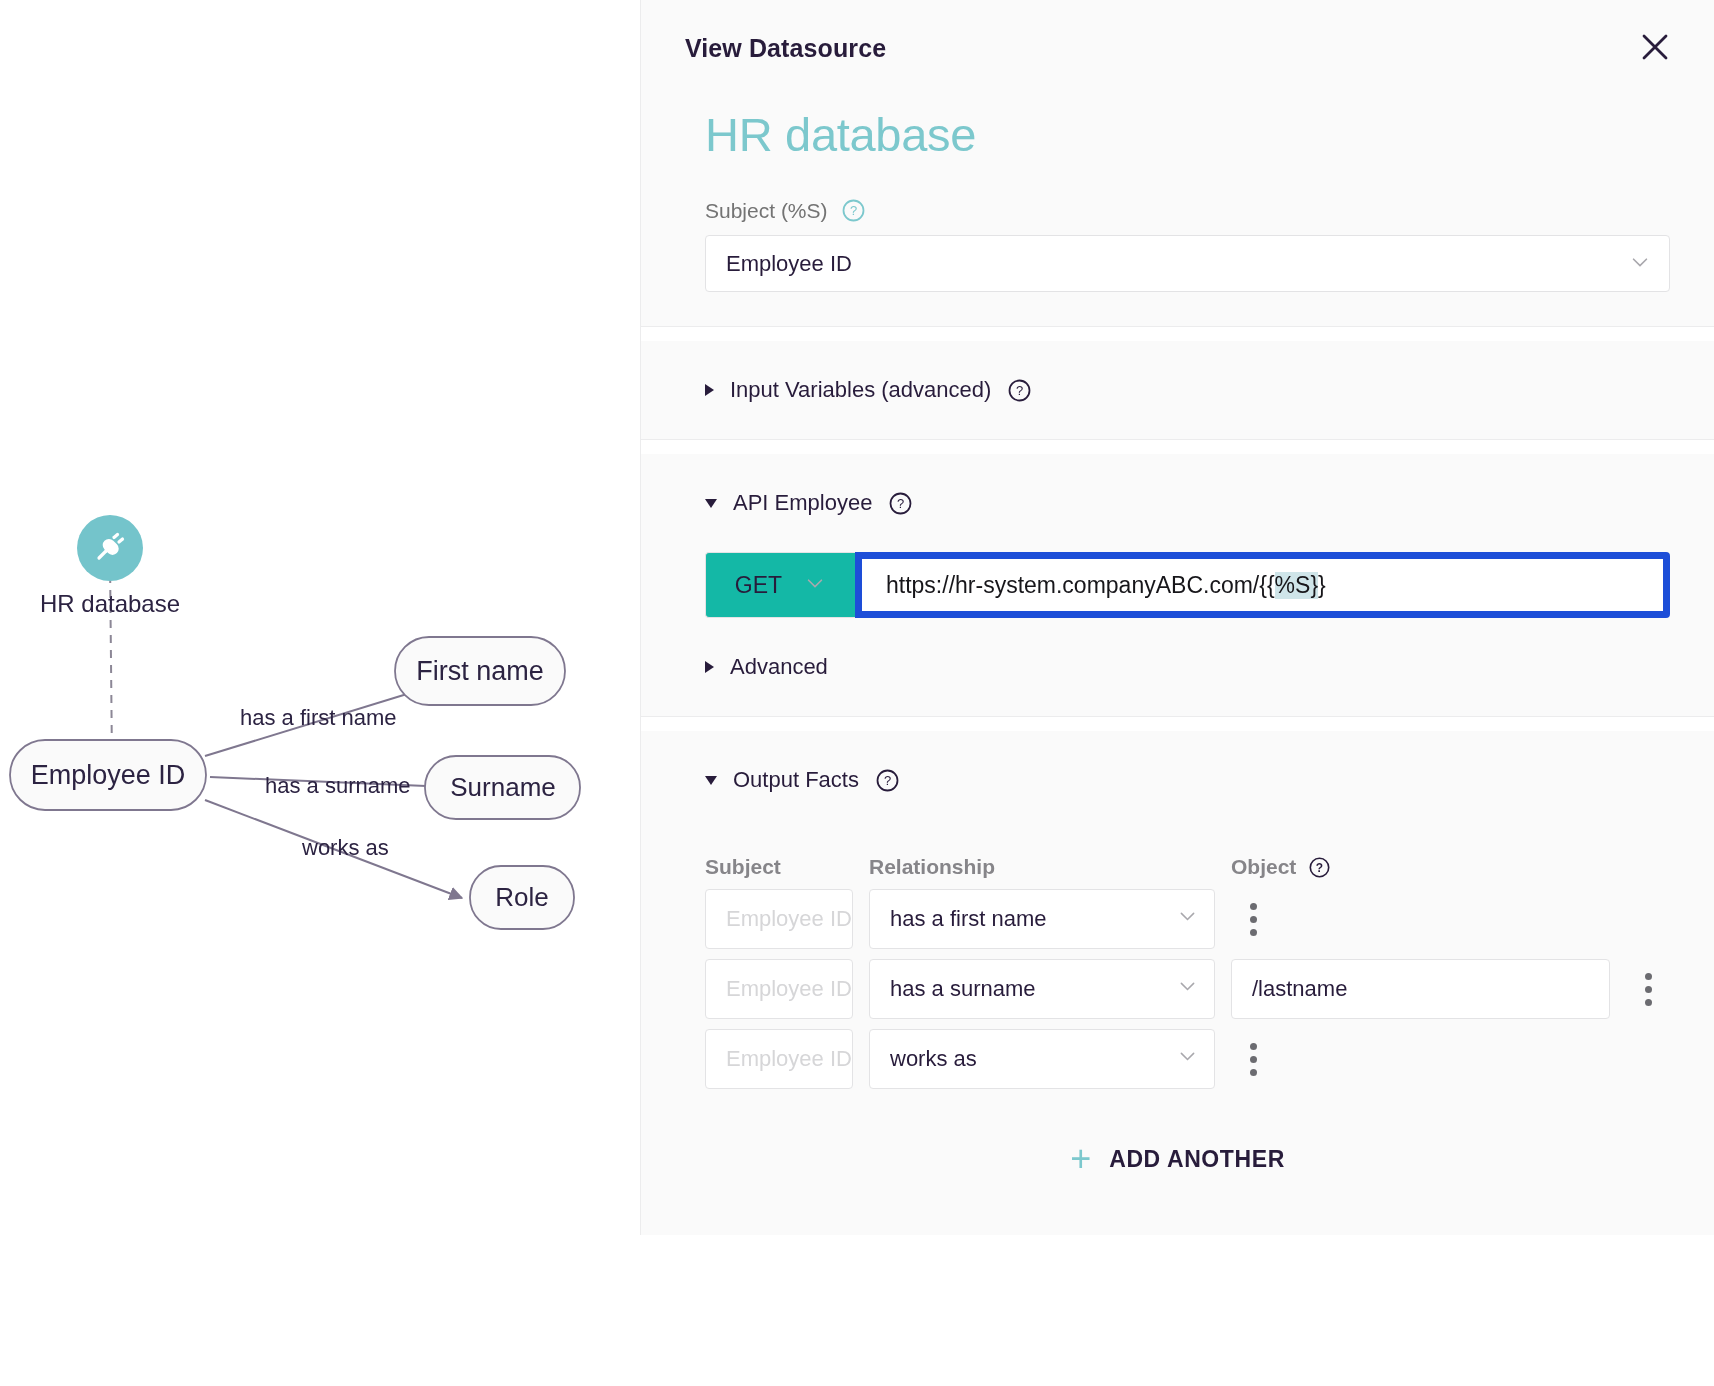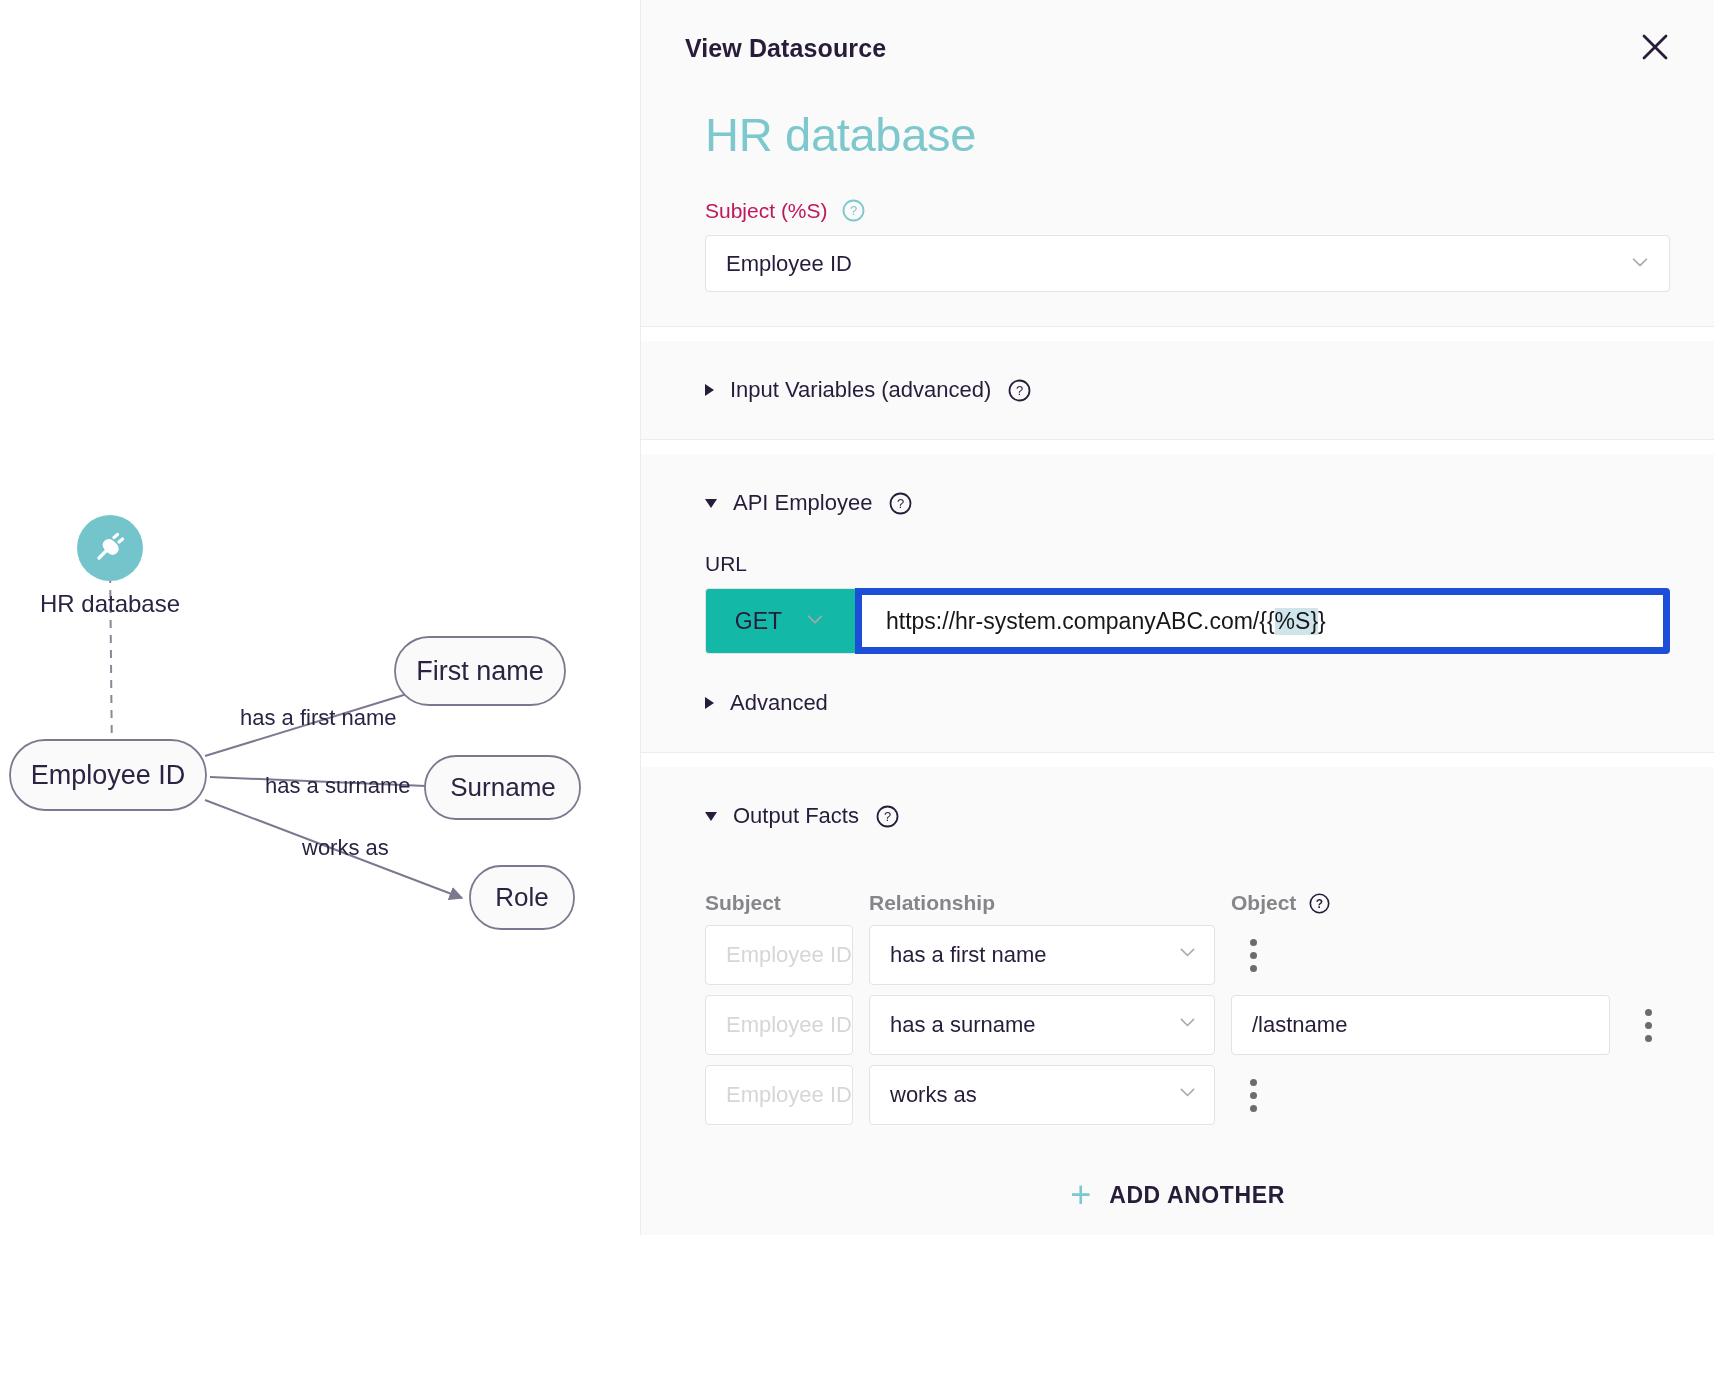--- a/index.html
+++ b/index.html
@@ -66,21 +66,21 @@
     line-height: 1.15;
   }
 
   .field-label-row {
     display: flex; align-items: center;
     gap: 13px;
     padding: 26px 0 12px 20px;
   }
   .field-label {
     font-size: 21px;
-    color: #be185d;
+    color: #737373;
   }
   .help-icon { display:inline-flex; align-items:center; justify-content:center; cursor:pointer; }
 
   .select-box {
     position: relative;
     margin: 0 0 34px 20px;
     height: 57px;
     background: #ffffff;
     border: 1px solid #e3e3e5;
     border-radius: 4px;
@@ -306,21 +306,20 @@
         <span class="tri down"></span>
         <span class="ctitle">API Employee</span>
         <span class="help-icon">
           <svg width="25" height="25" viewBox="0 0 24 24">
             <circle cx="12" cy="12" r="9.6" fill="none" stroke="#281c3b" stroke-width="1.7"></circle>
             <text x="12" y="16.6" text-anchor="middle" font-size="12.5" fill="#281c3b" font-family="Liberation Sans, sans-serif">?</text>
           </svg>
         </span>
       </div>
 
-      <div class="sub-label">URL</div>
 
       <div class="url-row">
         <div class="method-box">
           <span class="m">GET</span>
           <span>
             <svg width="22" height="22" viewBox="0 0 24 24">
                 <path d="M5 9 L12 16 L19 9" fill="none" stroke="#a9a8ad" stroke-width="1.8" stroke-linecap="round"></path>
               </svg>
           </span>
         </div>

